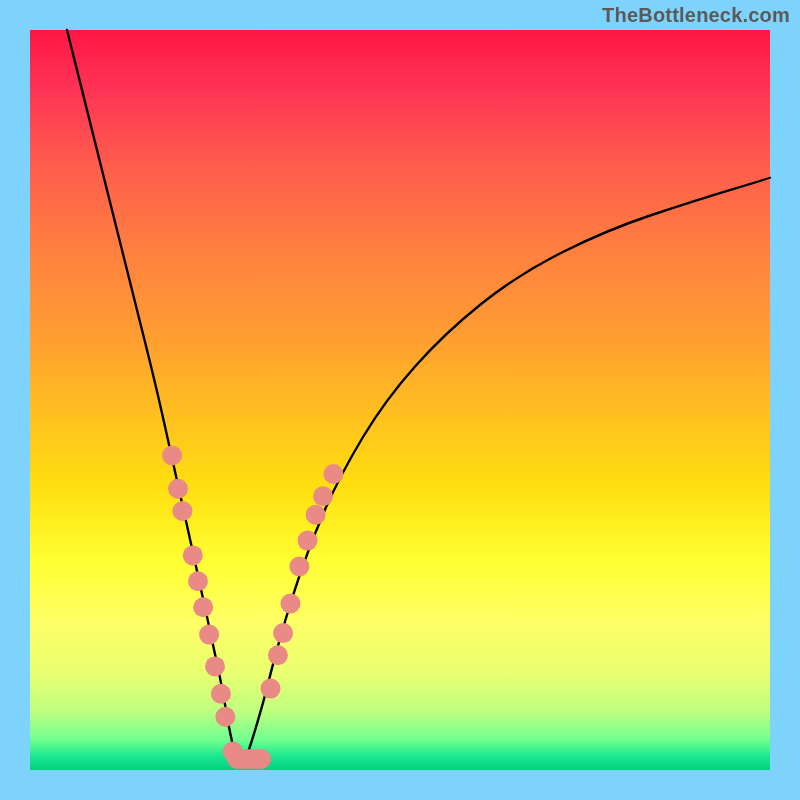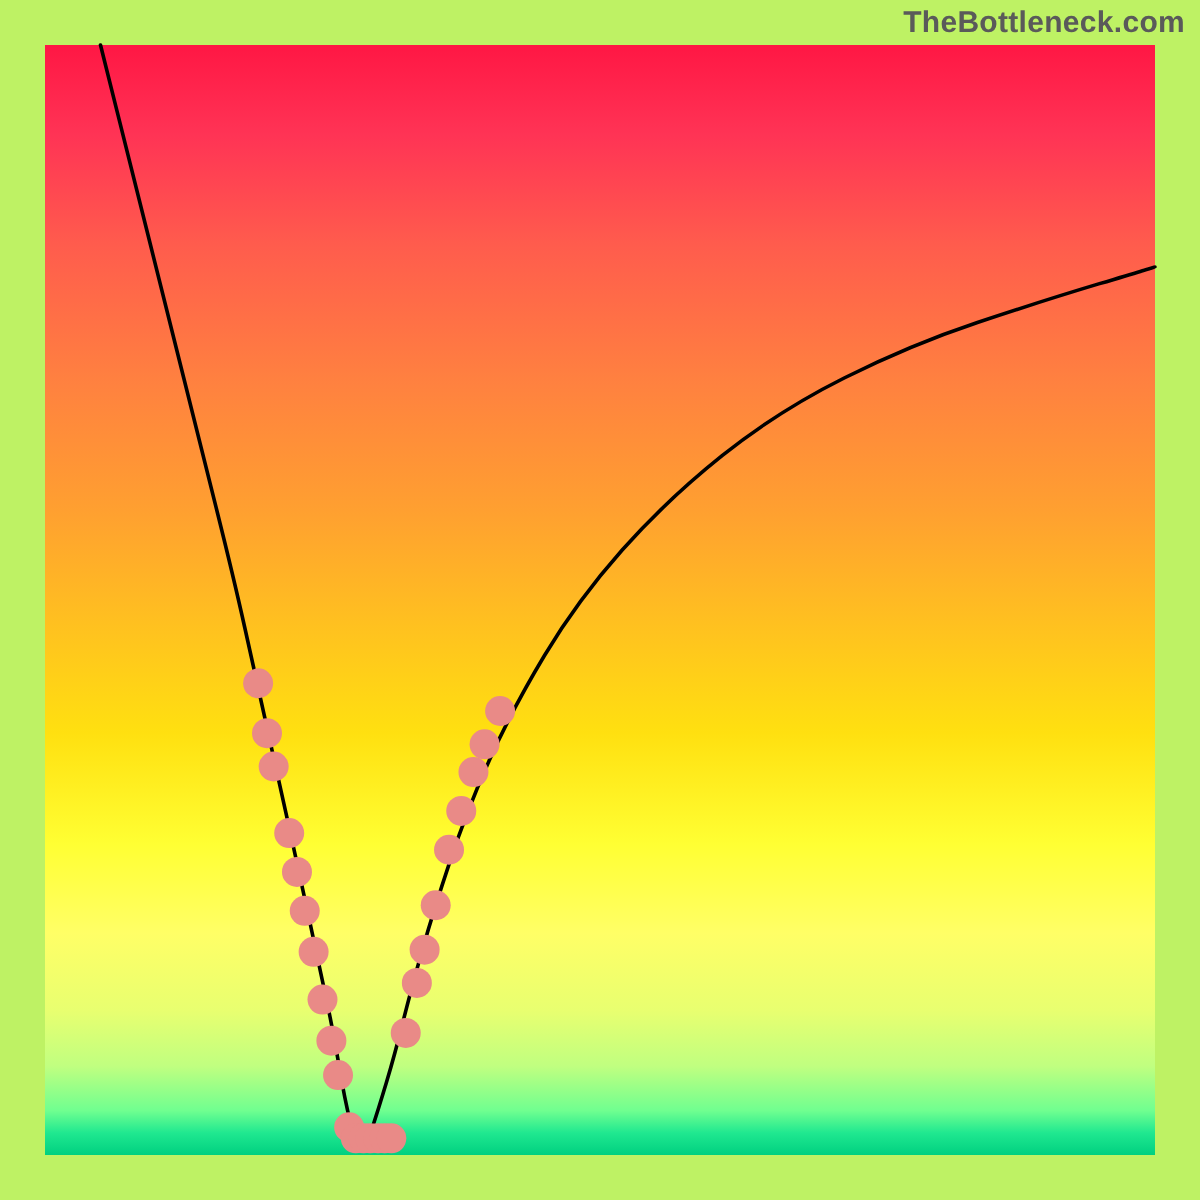--- a/index.html
+++ b/index.html
@@ -1,21 +1,21 @@
 <!DOCTYPE html>
 <html><head>
 <meta charset="utf-8">
 <style>
   * { margin: 0; padding: 0; box-sizing: border-box; }
   html, body { width: 800px; height: 800px; overflow: hidden; background: #000; }
   .chart-container {
     position: relative;
     width: 800px;
     height: 800px;
-    background: #bef264;
+    background: #7dd3fc;
   }
   .plot-area {
     position: absolute;
     left: 30px;
     top: 30px;
     width: 740px;
     height: 740px;
     background: linear-gradient(to bottom,
       #ff1744 0%,
       #ff3355 8%,

